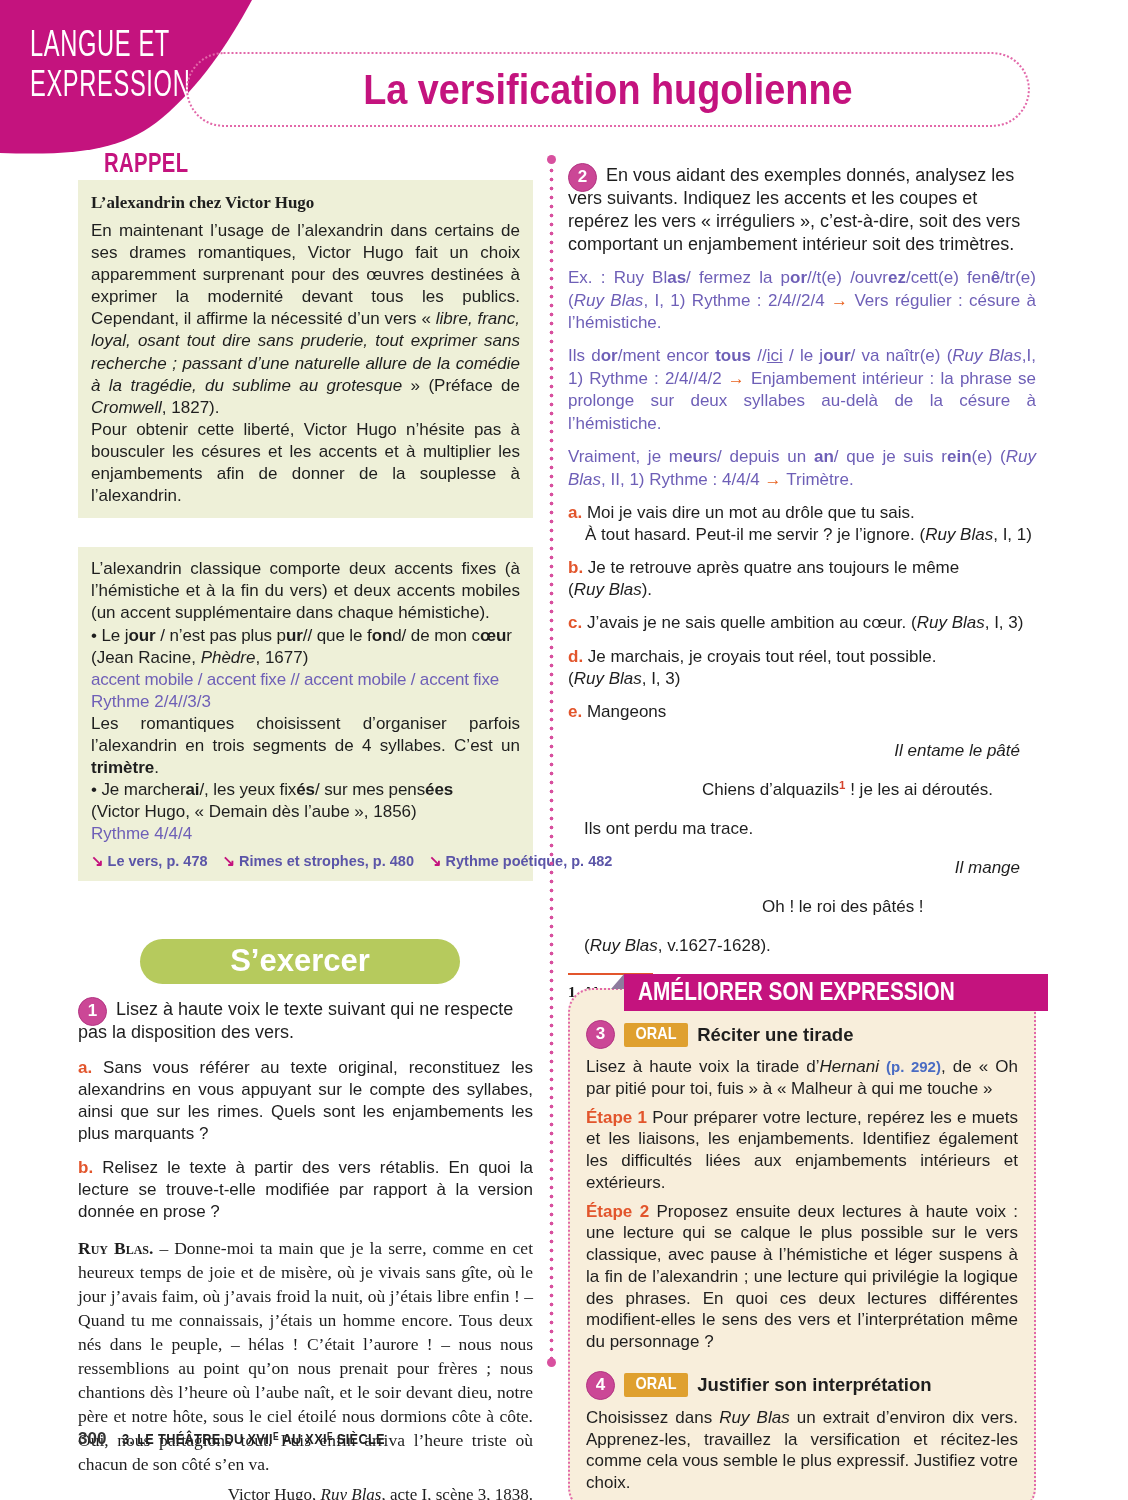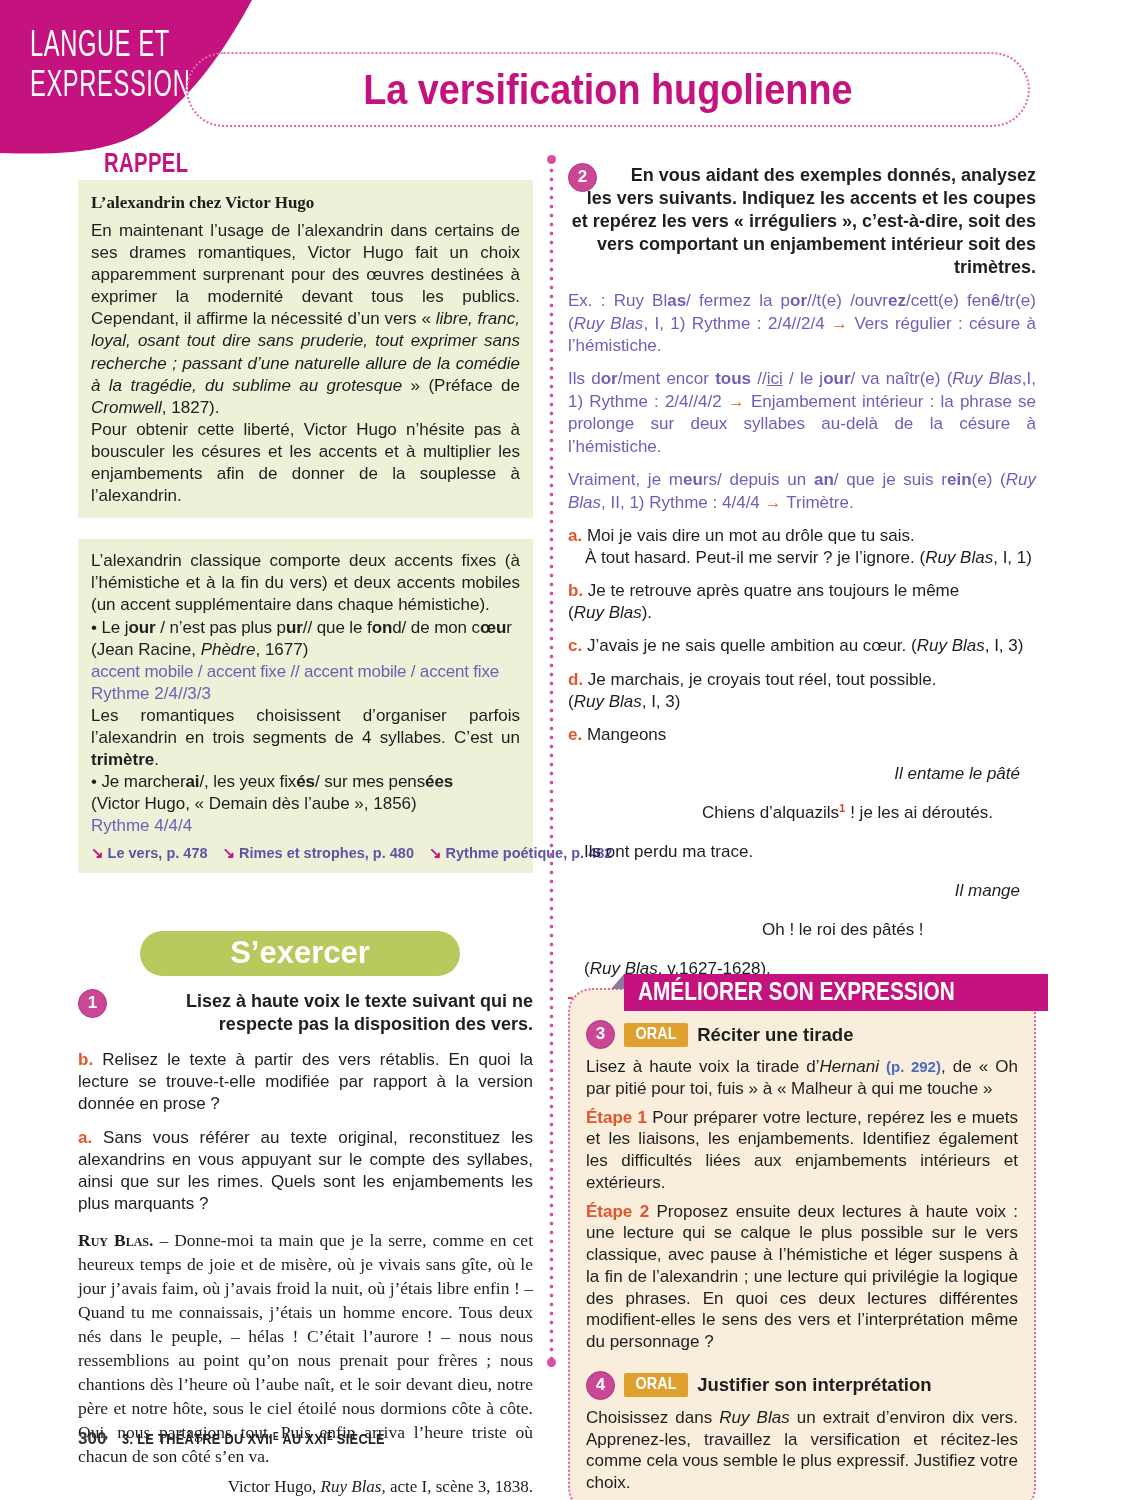--- a/index.html
+++ b/index.html
@@ -26,36 +26,36 @@
   .rappel{position:absolute;left:104px;top:148px;color:#c4137e;font-weight:700;font-size:27px;}
   .rappel .cx{display:inline-block;transform:scaleX(.75);transform-origin:0 50%;letter-spacing:.5px;}
 
   
   .col-left{position:absolute;left:78px;top:180px;width:455px;}
   .col-right{position:absolute;left:568px;top:164px;width:468px;}
 
   .greenbox{background:#eef0d8;padding:11px 13px;box-sizing:border-box;}
   .greenbox p{margin:0;font-size:17px;line-height:1.30;text-align:justify;}
   .box1-heading{font-size:17px;font-weight:700;margin:2px 0 7px;font-family:Liberation Serif, serif;}
-  .box2{margin-top:21px;}
+  .box2{margin-top:29px;}
   .verse{white-space:nowrap;font-size:16.5px;letter-spacing:-.1px;text-align:left !important;}
   .purpletext{color:#6e5fb7;}
   .accents-line{white-space:nowrap;font-size:15.8px;letter-spacing:-.2px;text-align:left !important;}
   .refs{margin-top:7px;display:flex;gap:15px;font-size:14.5px;font-weight:700;color:#5b55a8;white-space:nowrap;}
   .ref{display:flex;align-items:center;gap:4px;}
   .ref-arrow::before{content:"↘";color:#c4137e;font-weight:700;font-size:15px;}
 
   .sexercer{margin:58px 0 0 62px;width:320px;height:45px;border-radius:23px;background:#b6ca5d;
         color:#fff;font-size:31px;font-weight:700;text-align:center;line-height:44px;}
 
   .ex-heading{position:relative;margin-top:14px;}
   .num-circle{position:absolute;left:0;top:-1px;width:29px;height:29px;border-radius:50%;
         background:#cb4796;border:1.5px solid #b23582;box-sizing:border-box;color:#fff;
         font-size:17px;font-weight:700;text-align:center;line-height:26px;}
-  .ex-heading .h{display:block;font-weight:700;font-size:18px;line-height:1.28;text-indent:38px;text-align:right;}
+  .ex-heading .h{display:block;font-weight:400;font-size:18px;line-height:1.28;text-indent:38px;text-align:left;}
   .item{margin:12px 0 0;font-size:17px;line-height:1.30;text-align:justify;}
   .passage{margin:14px 0 0;font-family:"Liberation Serif",serif;font-size:17.5px;line-height:1.37;text-align:justify;}
   .attribution{margin:8px 0 0;font-family:"Liberation Serif",serif;font-size:17px;text-align:right;}
 
   
   .col-right .ex-heading{margin-top:0;}
   .col-right .item{font-size:17px;margin-top:11px;}
   .ex-purple{margin:11px 0 0;font-size:17px;line-height:1.32;color:#6e5fb7;text-align:justify;}
   .cont{margin:0;padding-left:17px;font-size:17px;line-height:1.30;}
   .cont0{margin:0;font-size:17px;line-height:1.30;}
@@ -152,22 +152,22 @@
       </div>
     </div>
 
     <div class="sexercer">S’exercer</div>
 
     <div>
       <div class="ex-heading">
         <span class="num-circle">1</span>
         <span class="h">Lisez à haute voix le texte suivant qui ne respecte pas la disposition des vers.</span>
       </div>
+      <p class="item"><span class="letter">a. </span><span>Sans vous référer au texte original, reconstituez les alexandrins en vous appuyant sur le compte des syllabes, ainsi que sur les rimes. Quels sont les enjambements les plus marquants ?</span></p>
       <p class="item"><span class="letter">b. </span><span>Relisez le texte à partir des vers rétablis. En quoi la lecture se trouve-t-elle modifiée par rapport à la version donnée en prose ?</span></p>
-      <p class="item"><span class="letter">a. </span><span>Sans vous référer au texte original, reconstituez les alexandrins en vous appuyant sur le compte des syllabes, ainsi que sur les rimes. Quels sont les enjambements les plus marquants ?</span></p>
       <p class="passage"><span class="sc">Ruy Blas.</span><span> – Donne-moi ta main que je la serre, comme en cet heureux temps de joie et de misère, où je vivais sans gîte, où le jour j’avais faim, où j’avais froid la nuit, où j’étais libre enfin ! – Quand tu me connaissais, j’étais un homme encore. Tous deux nés dans le peuple, – hélas ! C’était l’aurore ! – nous nous ressemblions au point qu’on nous prenait pour frères ; nous chantions dès l’heure où l’aube naît, et le soir devant dieu, notre père et notre hôte, sous le ciel étoilé nous dormions côte à côte. Oui, nous partagions tout. Puis enfin arriva l’heure triste où chacun de son côté s’en va.</span></p>
       <p class="attribution"><span>Victor Hugo, </span><span class="i">Ruy Blas</span><span>, acte I, scène 3, 1838.</span></p>
     </div>
   </div>
 
   <div class="divider"></div>
 
   <div class="col-right">
     <div class="ex-heading">
       <span class="num-circle">2</span>

